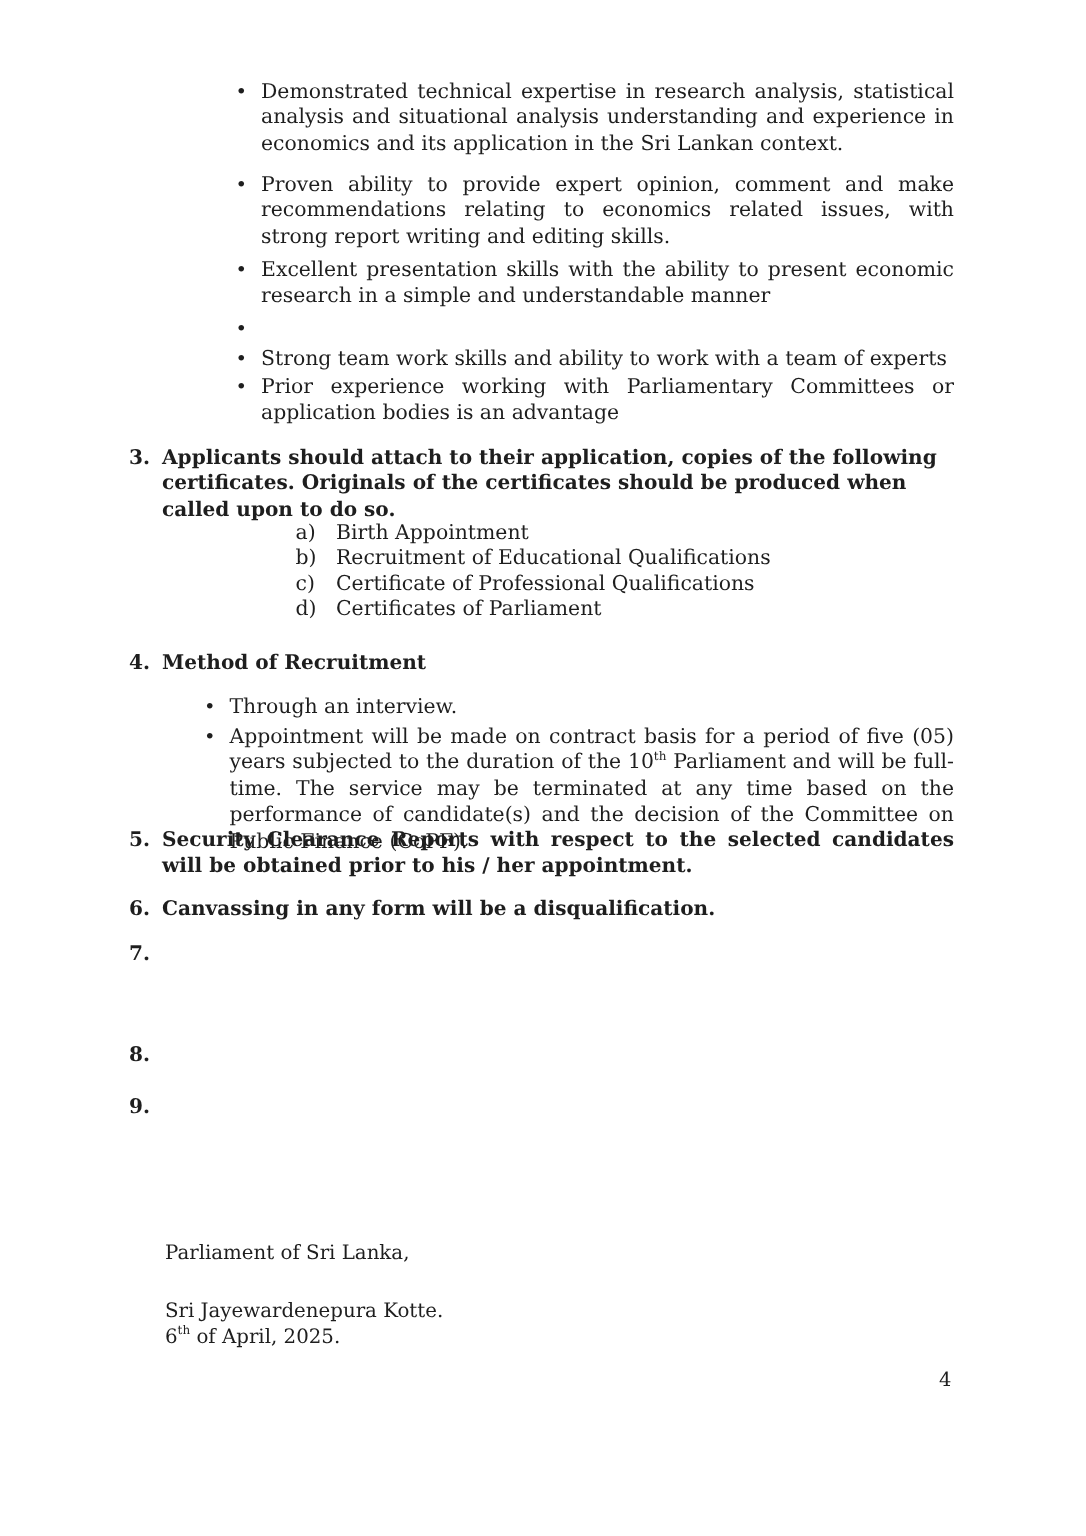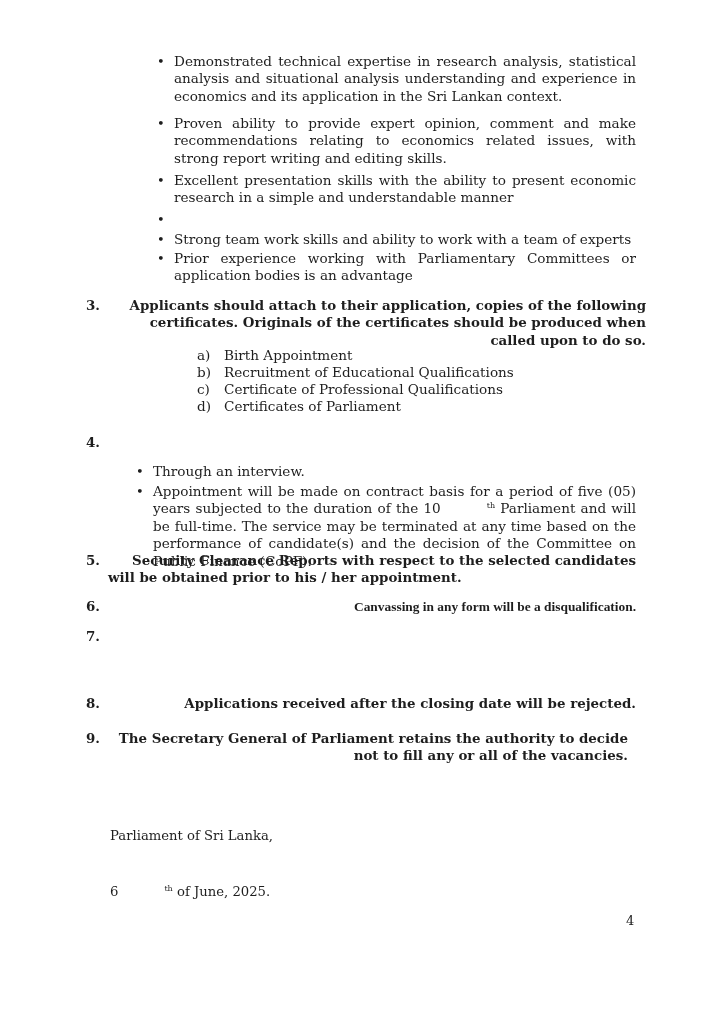--- a/index.html
+++ b/index.html
@@ -6,25 +6,25 @@
   body {
     width: 724px; height: 1024px; position: relative; overflow: hidden;
     font-family: "DejaVu Serif", "Liberation Serif", serif;
     color: #1e1e1e;
   }
   .page { position: absolute; left: 0; top: 0; width: 724px; height: 1024px; }
   .t { font-size: 13.6px; line-height: 17.4px; }
   .j { text-align: justify; text-align-last: left; }
   .bul { position: absolute; }
   .bul .dot { position: absolute; left: -17px; top: 0; font-size: 13px; }
-  .b { font-weight: bold; font-size: 13.4px; line-height: 17.4px; text-align: right; }
+  .b { font-weight: bold; font-size: 13.4px; line-height: 17.4px; }
   .num { position: absolute; font-weight: bold; font-size: 13.4px; line-height: 17.4px; }
   .sub { position: absolute; font-size: 13.6px; line-height: 17.2px; }
   .sub .lbl { position: absolute; left: -27px; }
-  sup { font-size: 8px; line-height: 0; vertical-align: super; margin-left: 46px; }
+  sup { font-size: 8px; line-height: 0; vertical-align: super; }
   .sig { position: absolute; left: 110px; font-size: 13.2px; line-height: 17.4px; }
   .pageno { position: absolute; left: 626px; top: 913px; font-size: 13px; }
 </style>
 </head>
 <body>
 
 <div class="page">
 
   <div class="bul t j" style="left:174px; top:53px; width:462px;">
     <span class="dot">•</span>
@@ -64,43 +64,43 @@
   <div class="sub" style="left:224px; top:381px;">
     <span class="lbl">c)</span>
     <span>Certificate of Professional Qualifications</span>
   </div>
   <div class="sub" style="left:224px; top:398px;">
     <span class="lbl">d)</span>
     <span>Certificates of Parliament</span>
   </div>
 
   <div class="num" style="left:86px; top:434px;">4.</div>
+  <div class="bul b" style="left:108px; top:434px;">Method of Recruitment</div>
 
   <div class="bul t j" style="left:153px; top:463px; width:483px;">
     <span class="dot">•</span>
     <span>Through an interview.</span>
   </div>
   <div class="bul t j" style="left:153px; top:483px; width:483px;">
     <span class="dot">•</span>
     <span>Appointment will be made on contract basis for a period of five (05) years subjected to the duration of the 10</span><sup>th</sup><span> Parliament and will be full-time. The service may be terminated at any time based on the performance of candidate(s) and the decision of the Committee on Public Finance (CoPF).</span>
   </div>
 
   <div class="num" style="left:86px; top:552px;">5.</div>
   <div class="bul b j" style="left:108px; top:552px; width:528px;">Security Clearance Reports with respect to the selected candidates will be obtained prior to his / her appointment.</div>
 
   <div class="num" style="left:86px; top:598px;">6.</div>
-  <div class="bul b" style="left:108px; top:598px; width:528px;font-family:Liberation Serif, serif;">Canvassing in any form will be a disqualification.</div>
+  <div class="bul b" style="left:108px; top:598px; width:528px;">Canvassing in any form will be a disqualification.</div>
 
   <div class="num" style="left:86px; top:628px;">7.</div>
 
   <div class="num" style="left:86px; top:695px;">8.</div>
-  <div class="bul b" style="left:108px; top:695px; width:528px;">Applications received after the closing date will be rejected.</div>
 
   <div class="num" style="left:86px; top:730px;">9.</div>
-  <div class="bul b" style="left:108px; top:730px; width:520px;">The Secretary General of Parliament retains the authority to decide not to fill any or all of the vacancies.</div>
 
   <div class="sig" style="top:827px;">Parliament of Sri Lanka,</div>
+  <div class="sig" style="top:866px;">Sri Jayewardenepura Kotte.</div>
   <div class="sig" style="top:883px;">
-    <span>6</span><sup>th</sup><span> of June, 2025.</span>
+    <span>6</span><sup>th</sup><span> of April, 2025.</span>
   </div>
 
   <div class="pageno">4</div>
 </div>
 
 </body></html>

